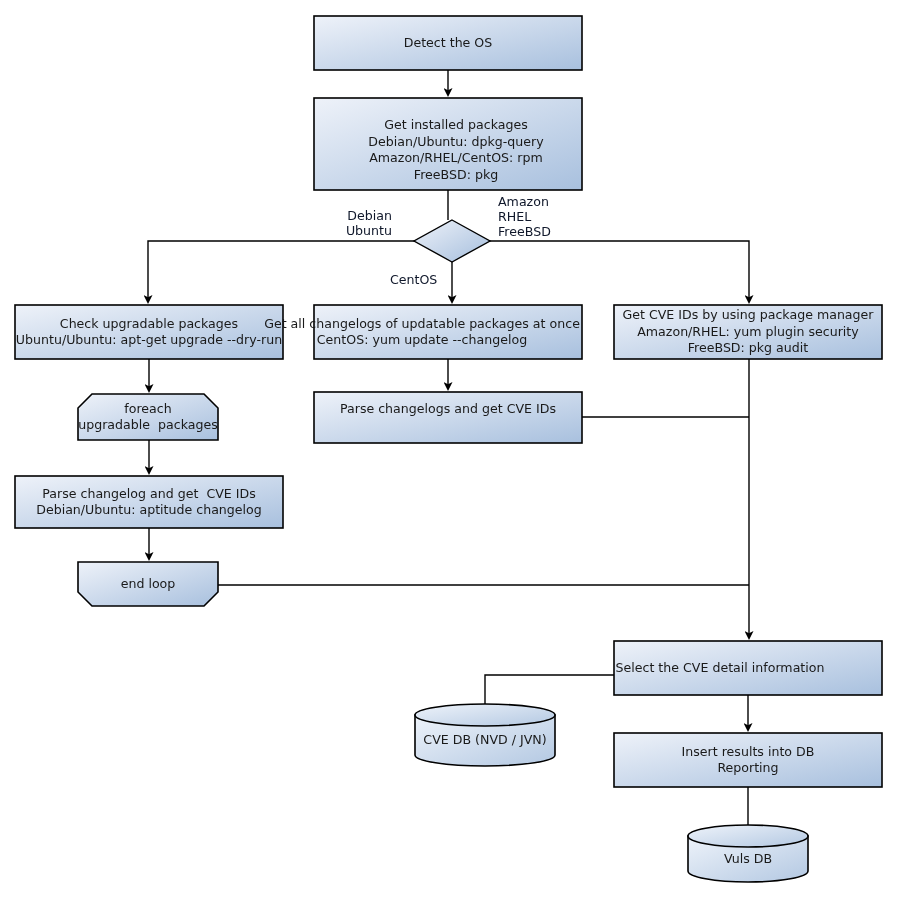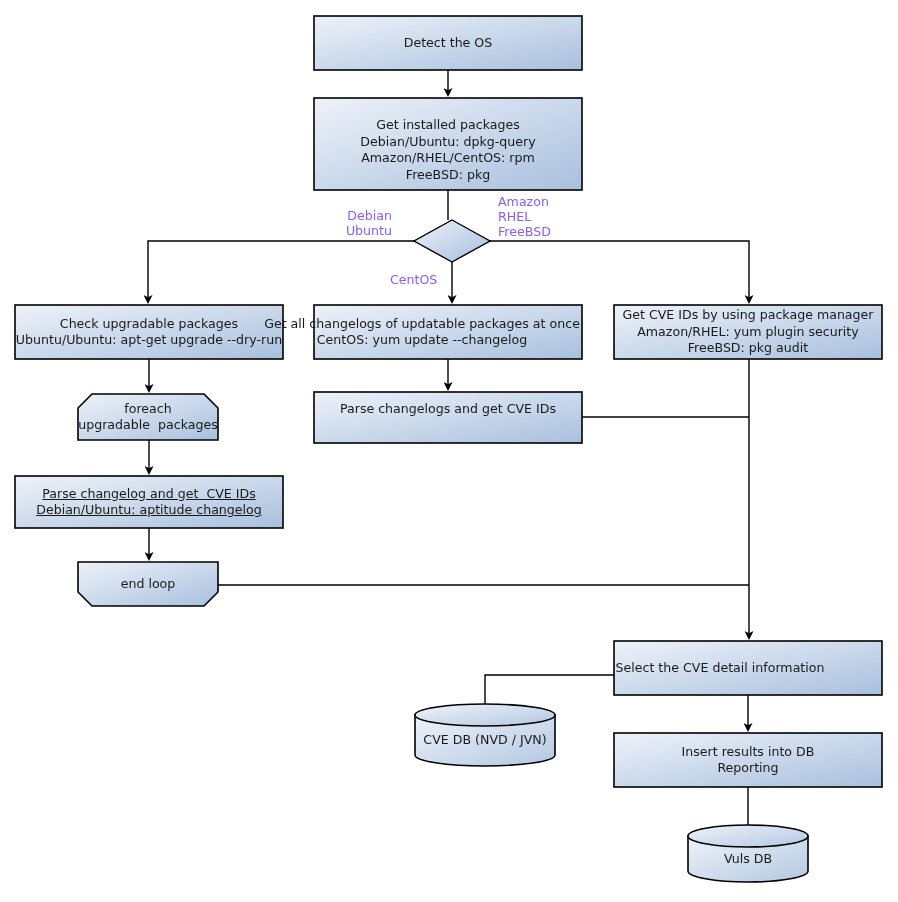--- a/index.html
+++ b/index.html
@@ -31,21 +31,21 @@
     text-align: center;
     color: #1a1a1a;
     font-size: 12.6px;
     line-height: 16.5px;
     white-space: pre;
     pointer-events: none;
   }
   .edge-label {
     position: absolute;
     text-align: center;
-    color: #8b5cf6;
+    color: #0f172a;
     font-size: 12.6px;
     line-height: 15px;
     white-space: pre;
     pointer-events: none;
   }
 </style>
 </head>
 <body>
 
 <div id="canvas">
@@ -102,35 +102,35 @@
         </g>
         <rect x="614" y="733" width="268" height="54" fill="url(#boxgrad)" stroke="#000000" stroke-width="1.6"></rect>
         <g>
           <path d="M688,836 L688,871 A60,11 0 0 0 808,871 L808,836 Z" fill="url(#cylgrad)" stroke="#000000" stroke-width="1.6"></path>
           <ellipse cx="748" cy="836" rx="60" ry="11" fill="url(#cylgrad)" stroke="#000000" stroke-width="1.6"></ellipse>
         </g>
       </g>
   </svg>
   <div id="labels-layer">
       <div class="node-label" style="left: 314px; top: 16px; width: 268px; height: 54px;">Detect the OS</div>
-      <div class="node-label" style="left: 314px; top: 98px; width: 268px; height: 104px;">Get installed packages
+      <div class="node-label" style="left: 322px; top: 98px; width: 268px; height: 104px;">Get installed packages
 Debian/Ubuntu: dpkg-query
 Amazon/RHEL/CentOS: rpm
 FreeBSD: pkg</div>
       <div class="node-label" style="left: 15px; top: 305px; width: 268px; height: 54px;">Check upgradable packages
 Ubuntu/Ubuntu: apt-get upgrade --dry-run</div>
       <div class="node-label" style="left: 314px; top: 305px; width: 216px; height: 54px;">Get all changelogs of updatable packages at once
 CentOS: yum update --changelog</div>
       <div class="node-label" style="left: 614px; top: 305px; width: 268px; height: 54px;">Get CVE IDs by using package manager
 Amazon/RHEL: yum plugin security
 FreeBSD: pkg audit</div>
       <div class="node-label" style="left: 78px; top: 394px; width: 140px; height: 46px;">foreach
 upgradable  packages</div>
       <div class="node-label" style="left: 314px; top: 392px; width: 268px; height: 35px;">Parse changelogs and get CVE IDs</div>
-      <div class="node-label" style="left: 15px; top: 476px; width: 268px; height: 52px; text-decoration: underline;">Parse changelog and get  CVE IDs
+      <div class="node-label" style="left: 15px; top: 476px; width: 268px; height: 52px;">Parse changelog and get  CVE IDs
 Debian/Ubuntu: aptitude changelog</div>
       <div class="node-label" style="left: 78px; top: 562px; width: 140px; height: 44px;">end loop</div>
       <div class="node-label" style="left: 586px; top: 641px; width: 268px; height: 54px;">Select the CVE detail information</div>
       <div class="node-label" style="left: 415px; top: 715px; width: 140px; height: 51px;">CVE DB (NVD / JVN)</div>
       <div class="node-label" style="left: 614px; top: 733px; width: 268px; height: 54px;">Insert results into DB
 Reporting</div>
       <div class="node-label" style="left: 688px; top: 836px; width: 120px; height: 46px;">Vuls DB</div>
       <div class="edge-label" style="left: auto; top: 208px; text-align: right; right: 552px;">Debian
 Ubuntu</div>
       <div class="edge-label" style="left: 498px; top: 194px; text-align: left;">Amazon

